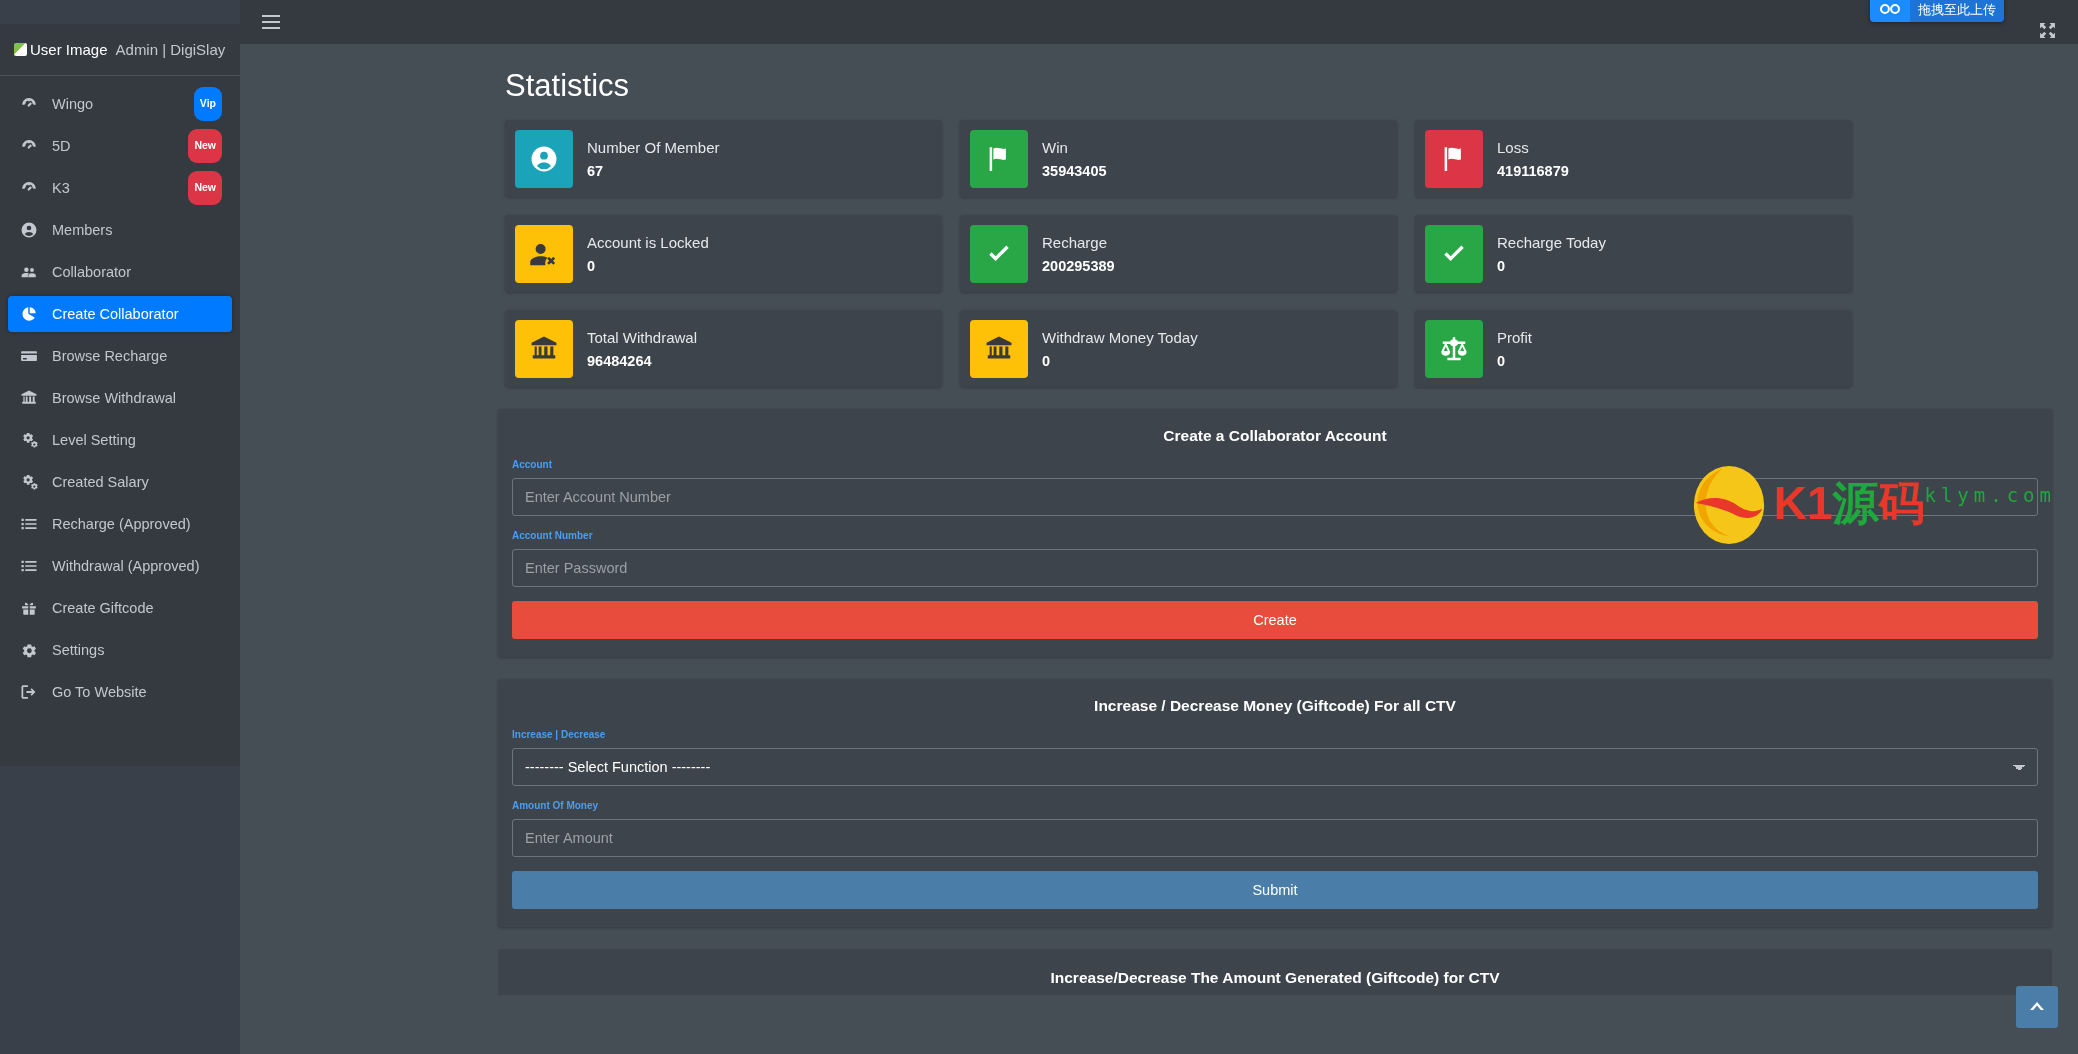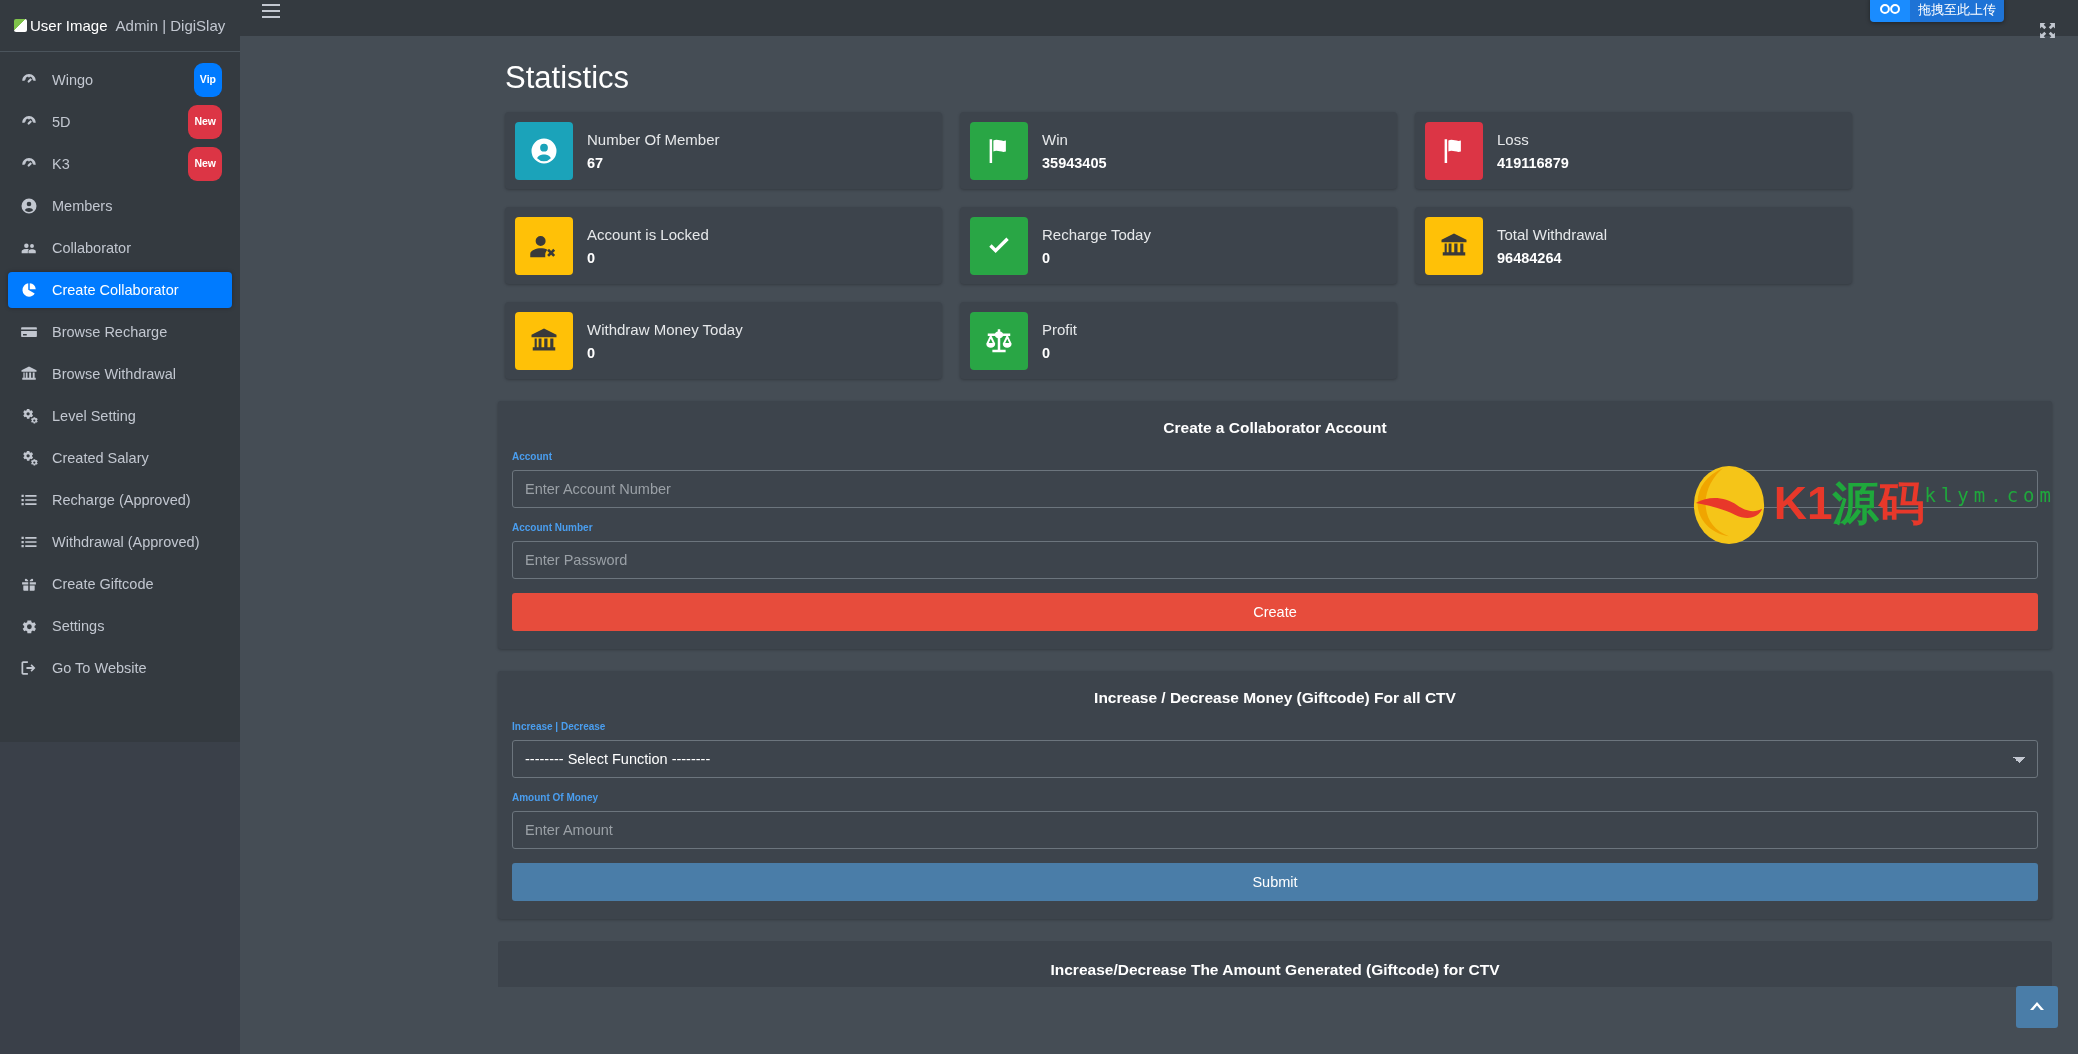--- a/index.html
+++ b/index.html
@@ -9,21 +9,21 @@
     font-family: "Liberation Sans", sans-serif;
     overflow: hidden;
   }
   .app { display: flex; width: 2078px; height: 1054px; position: relative; }
 
   
   .sidebar {
     width: 240px; min-width: 240px; height: 742px;
     background: #343a40;
     display: flex; flex-direction: column;
-    position: relative; z-index: 5;
+    position: relative; z-index: 5; margin-top: 24px;
   }
   .brand {
     height: 52px; display: flex; align-items: center;
     padding: 0 14px; gap: 8px;
     border-bottom: 1px solid #4b545c;
   }
   .broken-img {
     display: inline-flex; align-items: center; gap: 3px;
     color: #ffffff; font-size: 15px; white-space: nowrap;
   }
@@ -48,21 +48,21 @@
   .badge {
     font-size: 10.5px; font-weight: bold; color: #fff;
     padding: 11px 6px; border-radius: 9px; line-height: 1.1;
   }
   .badge.vip { background: #007bff; }
   .badge.new { background: #dc3545; }
 
   
   .main { flex: 1; height: 1054px; position: relative; overflow: hidden; background: #454d55; }
   .topbar {
-    height: 36px; background: #343a40; display: flex; 
+    height: 44px; background: #343a40; display: flex; align-items: center;
     padding: 0 18px; position: relative;
   }
   .hamburger { display: flex; flex-direction: column; gap: 4px; cursor: pointer; padding: 4px; }
   .hamburger i { display: block; width: 18px; height: 2px; background: #c2c7d0; }
 
   .content { padding: 0 0 0 0; height: 1002px; overflow: hidden; background: #454d55; }
   .page-title { color: #fff; font-size: 31px; font-weight: normal; padding: 24px 8px 16px 265px; }
 
   .cards { display: flex; flex-wrap: wrap; gap: 18px; padding: 0 26px 0 265px; }
   .card {
@@ -366,20 +366,31 @@
               <span class="card-val">0</span>
             </div>
           </div>
           <div class="card">
             <div class="card-ico" style="background:#29a645">
               <svg width="30" height="30" viewBox="0 0 24 24" fill="#ffffff">
                 <path d="m9.3 17.6-5.1-5.1 1.9-1.9 3.2 3.2 8.6-8.6 1.9 1.9-10.5 10.5z"></path>
               </svg>
             </div>
             <div class="card-body">
+              <span class="card-title">Recharge</span>
+              <span class="card-val">200295389</span>
+            </div>
+          </div>
+          <div class="card">
+            <div class="card-ico" style="background:#29a645">
+              <svg width="30" height="30" viewBox="0 0 24 24" fill="#ffffff">
+                <path d="m9.3 17.6-5.1-5.1 1.9-1.9 3.2 3.2 8.6-8.6 1.9 1.9-10.5 10.5z"></path>
+              </svg>
+            </div>
+            <div class="card-body">
               <span class="card-title">Recharge Today</span>
               <span class="card-val">0</span>
             </div>
           </div>
           <div class="card">
             <div class="card-ico" style="background:#ffc107">
               <svg width="30" height="30" viewBox="0 0 24 24" fill="#3a3a3a">
                 <path d="M12 2 2 7v2h20V7L12 2zM4.5 10v7H3v2.5h18V17h-1.5v-7H17v7h-2.2v-7h-2.6v7H10v-7H7.7v7H6.2v-7H4.5z"></path>
               </svg>
             </div>

